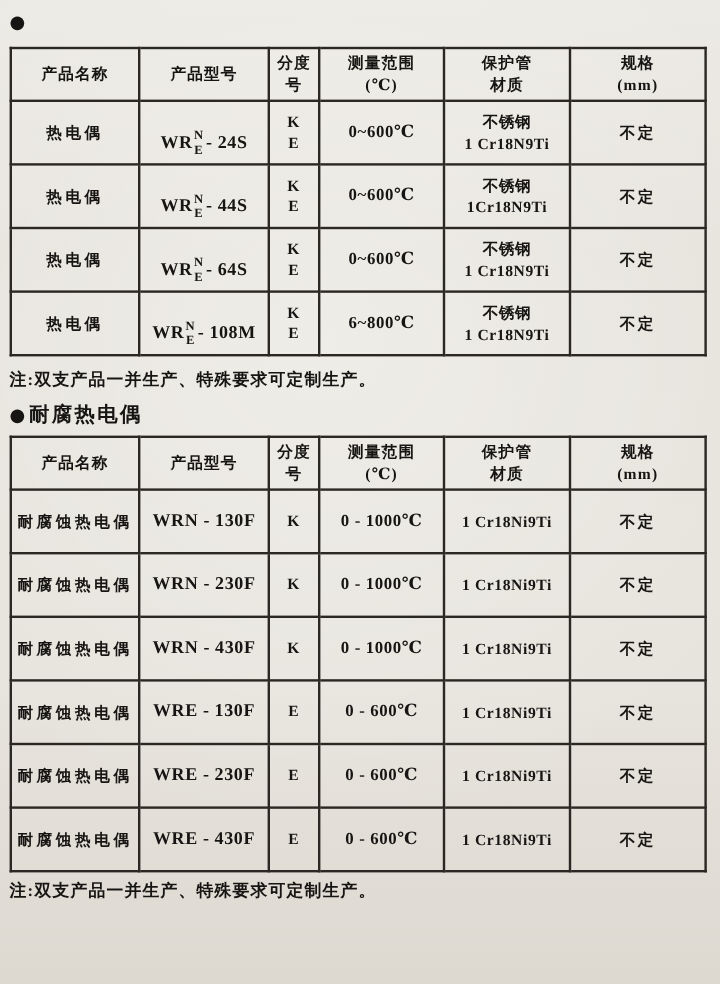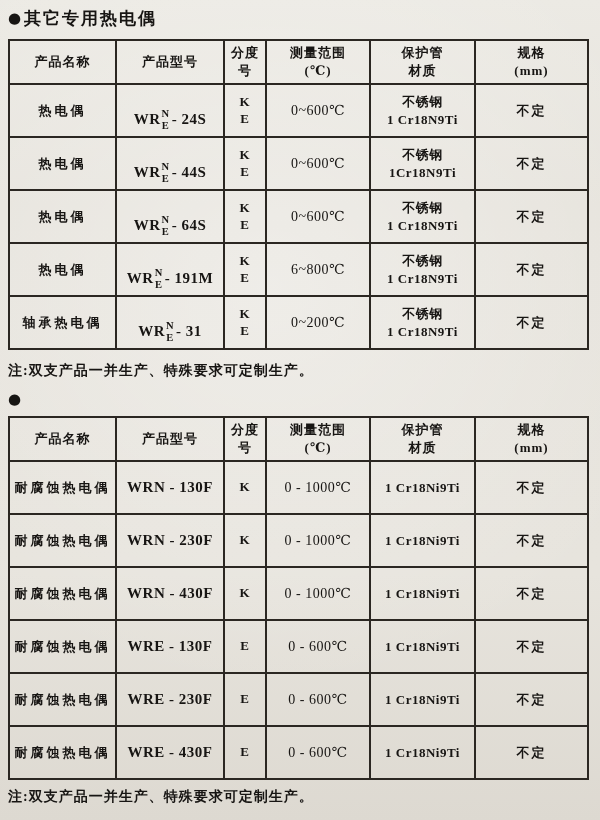--- a/index.html
+++ b/index.html
@@ -33,21 +33,21 @@
     white-space:pre-line;
   }
   thead tr{height:44px;}
   tbody tr{height:53px;}
   th{
     font-weight:700;font-size:13px;letter-spacing:1px;line-height:1.4;
   }
   .c-name{font-weight:700;font-size:13px;letter-spacing:3px;}
   .c-model{font-weight:700;font-size:15px;letter-spacing:0.5px;}
   .c-grade{font-weight:700;font-size:13px;line-height:1.25;letter-spacing:1px;}
-  .c-range{font-weight:400;font-size:14px;letter-spacing:0.5px;}
+  .c-range{font-weight:700;font-size:14px;letter-spacing:0.5px;}
   .c-material{font-weight:700;font-size:13px;line-height:1.35;letter-spacing:0.5px;margin-left:38px;}
   .c-spec{font-weight:700;font-size:13px;letter-spacing:2px;}
   .model{display:inline-flex;align-items:center;}
   .stack{
     display:inline-flex;flex-direction:column;align-items:center;
     font-size:10.5px;font-weight:700;line-height:1.1;
     margin:0 1px;transform:translateY(1px);
   }
   .m-suffix{margin-left:1px;}
   .note{
@@ -59,21 +59,20 @@
   col.c1{width:107px;} col.c2{width:108px;} col.c3{width:42px;}
   col.c4{width:104px;} col.c5{width:105px;} col.c6{width:113px;}
 </style>
 </head>
 <body>
 
 <div class="page">
 
   <div class="sec-title">
     <span class="bullet">●</span>
-    <span>其它专用热电偶</span>
   </div>
 
   <table id="table1">
     <colgroup>
       <col class="c1">
         <col class="c2">
         <col class="c3">
         <col class="c4">
         <col class="c5">
         <col class="c6">
@@ -124,48 +123,37 @@
         <td class="c-grade">K
 E</td>
         <td class="c-range">0~600℃</td>
         <td class="c-material">不锈钢
 1 Cr18N9Ti</td>
         <td class="c-spec">不定</td>
       </tr>
       <tr>
         <td class="c-name">热电偶</td>
         <td class="c-model">
-          <span class="model"><span>WR</span><span class="stack"><span>N</span><span>E</span></span><span class="m-suffix">- 191M</span></span>
+          <span class="model"><span>WR</span><span class="stack"><span>N</span><span>E</span></span><span class="m-suffix">- 108M</span></span>
         </td>
         <td class="c-grade">K
 E</td>
         <td class="c-range">6~800℃</td>
-        <td class="c-material">不锈钢
-1 Cr18N9Ti</td>
-        <td class="c-spec">不定</td>
-      </tr>
-      <tr>
-        <td class="c-name">轴承热电偶</td>
-        <td class="c-model">
-          <span class="model"><span>WR</span><span class="stack"><span>N</span><span>E</span></span><span class="m-suffix">- 31</span></span>
-        </td>
-        <td class="c-grade">K
-E</td>
-        <td class="c-range">0~200℃</td>
         <td class="c-material">不锈钢
 1 Cr18N9Ti</td>
         <td class="c-spec">不定</td>
       </tr>
     </tbody>
   </table>
 
   <div class="note">注:双支产品一并生产、特殊要求可定制生产。</div>
 
   <div class="sec-title t2head">
     <span class="bullet">●</span>
+    <span>耐腐热电偶</span>
   </div>
 
   <table id="table2">
     <colgroup>
       <col class="c1">
         <col class="c2">
         <col class="c3">
         <col class="c4">
         <col class="c5">
         <col class="c6">

